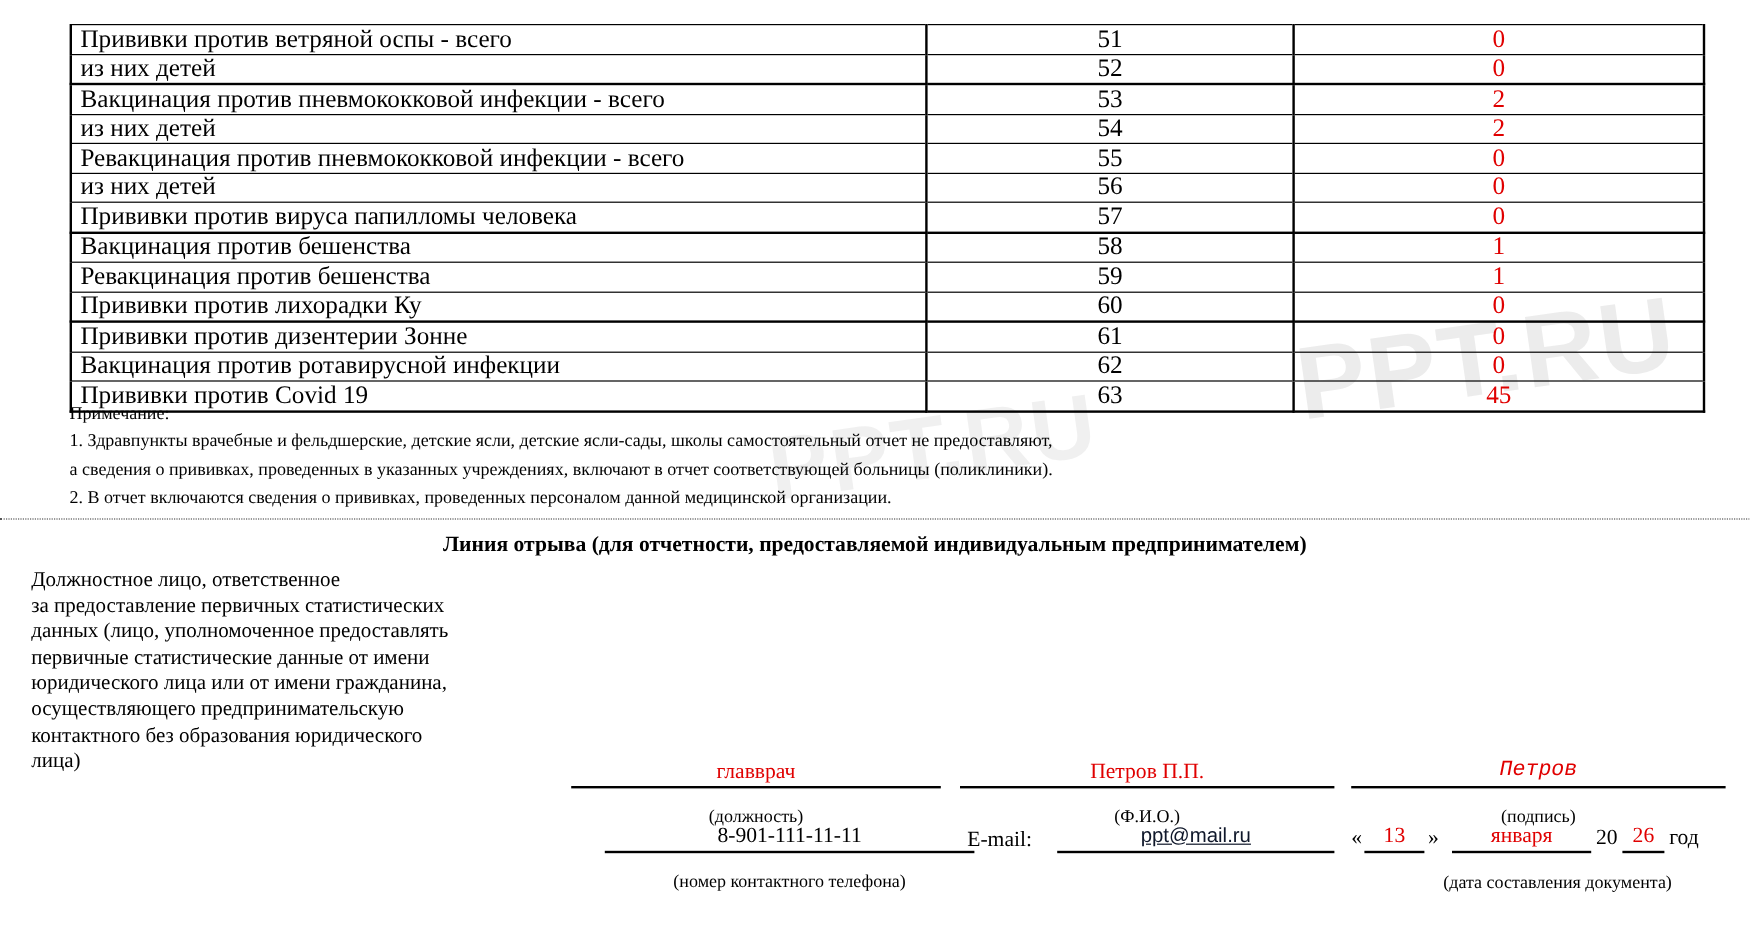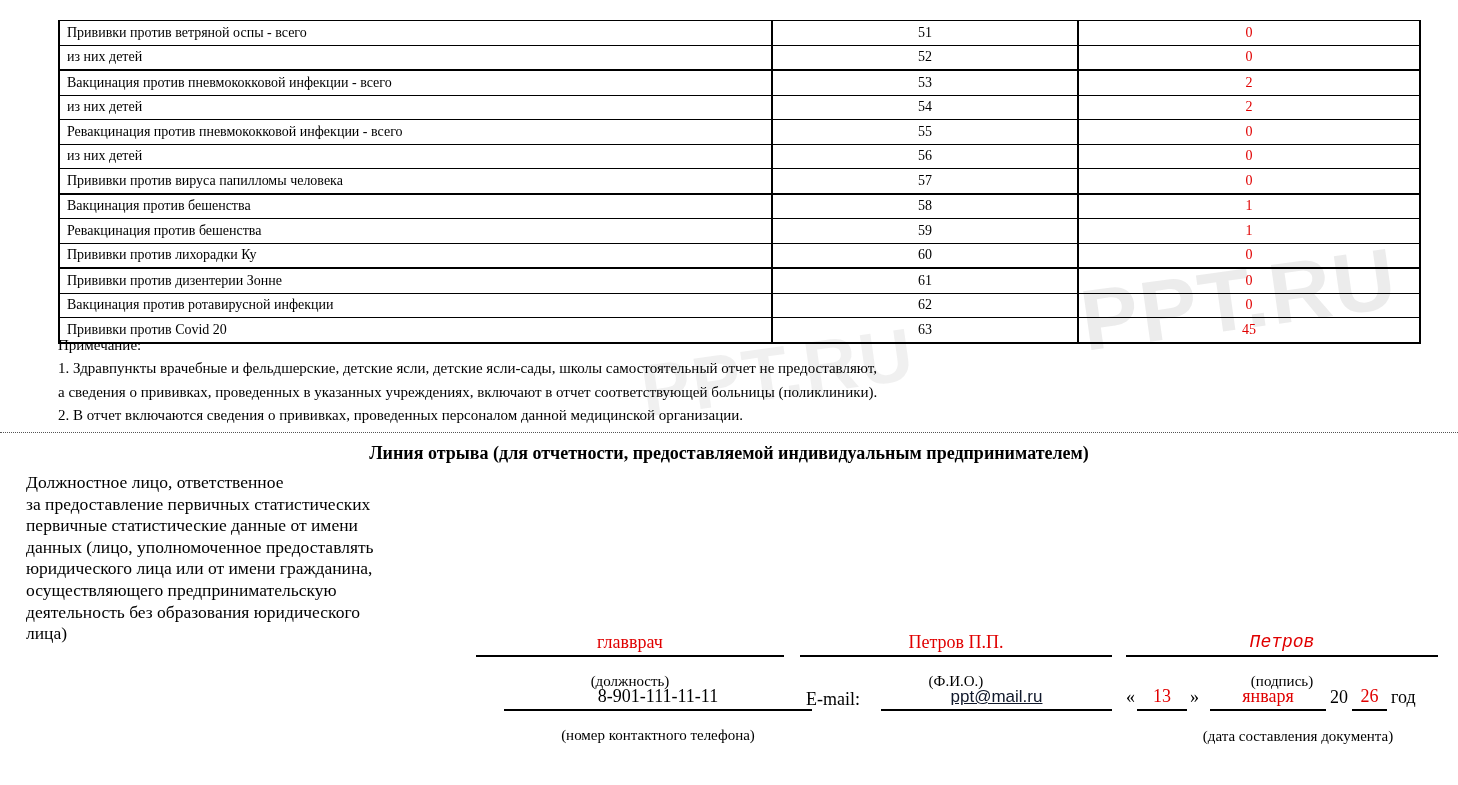--- a/index.html
+++ b/index.html
@@ -63,21 +63,21 @@
     width: 100%;
     table-layout: fixed;
   }
   table.form-table td {
     border-left: 2.5px solid #000;
     border-right: 2.5px solid #000;
     border-top: 1.3px solid #000;
     border-bottom: 1.3px solid #000;
     height: 22.5px;
     padding: 0 0 1px 0;
-    font-size: 14px;
+    font-size: 21px;
     line-height: 21px;
     vertical-align: middle;
   }
   table.form-table tr.thick-bottom td { border-bottom: 2.8px solid #000; }
   .c-name  { width: 704px; text-align: left; padding-left: 7px !important; }
   .c-code  { width: 304px; text-align: center; }
   .c-val   { width: 340px; text-align: center; color: #e00000; }
 
   
   .notes {
@@ -279,46 +279,46 @@
           <td class="c-name">Прививки против дизентерии Зонне</td>
           <td class="c-code">61</td>
           <td class="c-val">0</td>
         </tr>
         <tr>
           <td class="c-name">Вакцинация против ротавирусной инфекции</td>
           <td class="c-code">62</td>
           <td class="c-val">0</td>
         </tr>
         <tr class="thick-bottom">
-          <td class="c-name">Прививки против Covid 20</td>
+          <td class="c-name">Прививки против Covid 19</td>
           <td class="c-code">63</td>
           <td class="c-val">45</td>
         </tr>
       </tbody>
     </table>
   </div>
 
   <div class="notes">
     <div>Примечание:</div>
     <div>1. Здравпункты врачебные и фельдшерские, детские ясли, детские ясли-сады, школы самостоятельный отчет не предоставляют,</div>
     <div>а сведения о прививках, проведенных в указанных учреждениях, включают в отчет соответствующей больницы (поликлиники).</div>
     <div>2. В отчет включаются сведения о прививках, проведенных персоналом данной медицинской организации.</div>
   </div>
 
   <div class="tear-line"></div>
   <div class="tear-caption">Линия отрыва (для отчетности, предоставляемой индивидуальным предпринимателем)</div>
 
   <div class="official-block">
     <div>Должностное лицо, ответственное</div>
     <div>за предоставление первичных статистических</div>
+    <div>данных (лицо, уполномоченное предоставлять</div>
     <div>первичные статистические данные от имени</div>
-    <div>данных (лицо, уполномоченное предоставлять</div>
     <div>юридического лица или от имени гражданина,</div>
     <div>осуществляющего предпринимательскую</div>
-    <div>деятельность без образования юридического</div>
+    <div>контактного без образования юридического</div>
     <div>лица)</div>
   </div>
 
   <div class="sig-row row1">
 
     <div class="field f-position">
       <span class="value red">главврач</span>
       <div class="rule"></div>
       <span class="caption">(должность)</span>
     </div>

